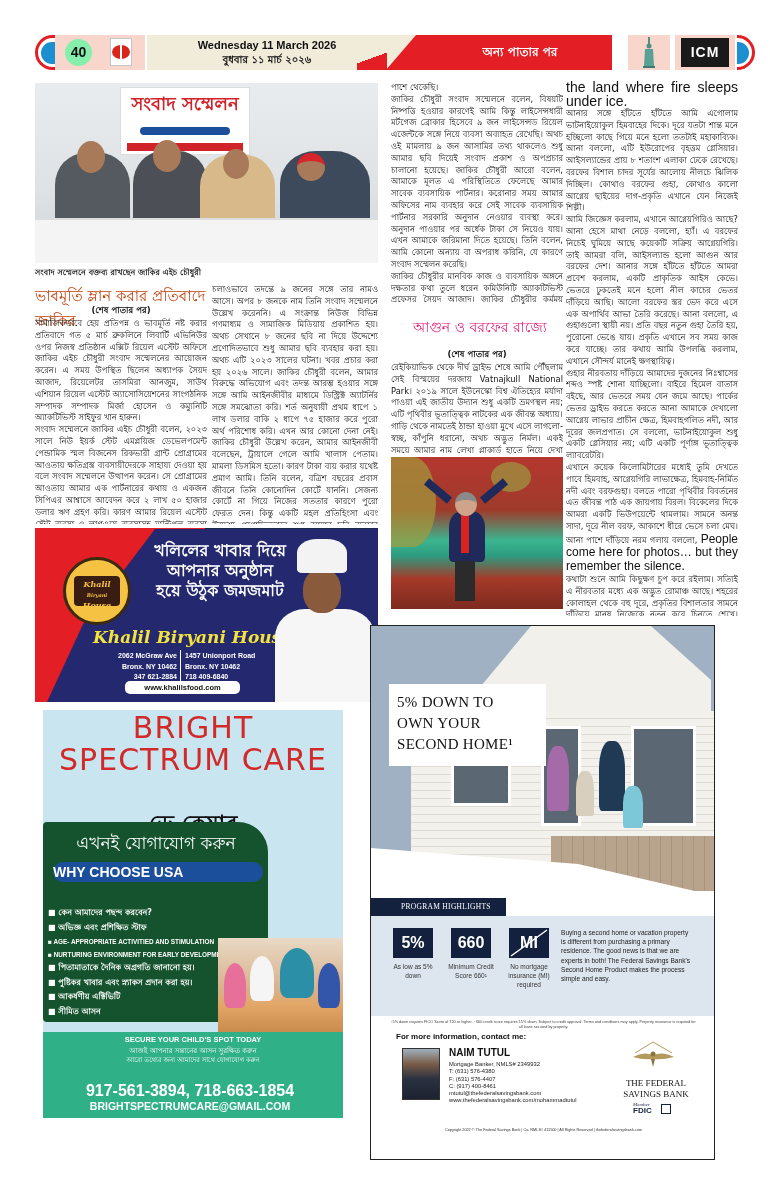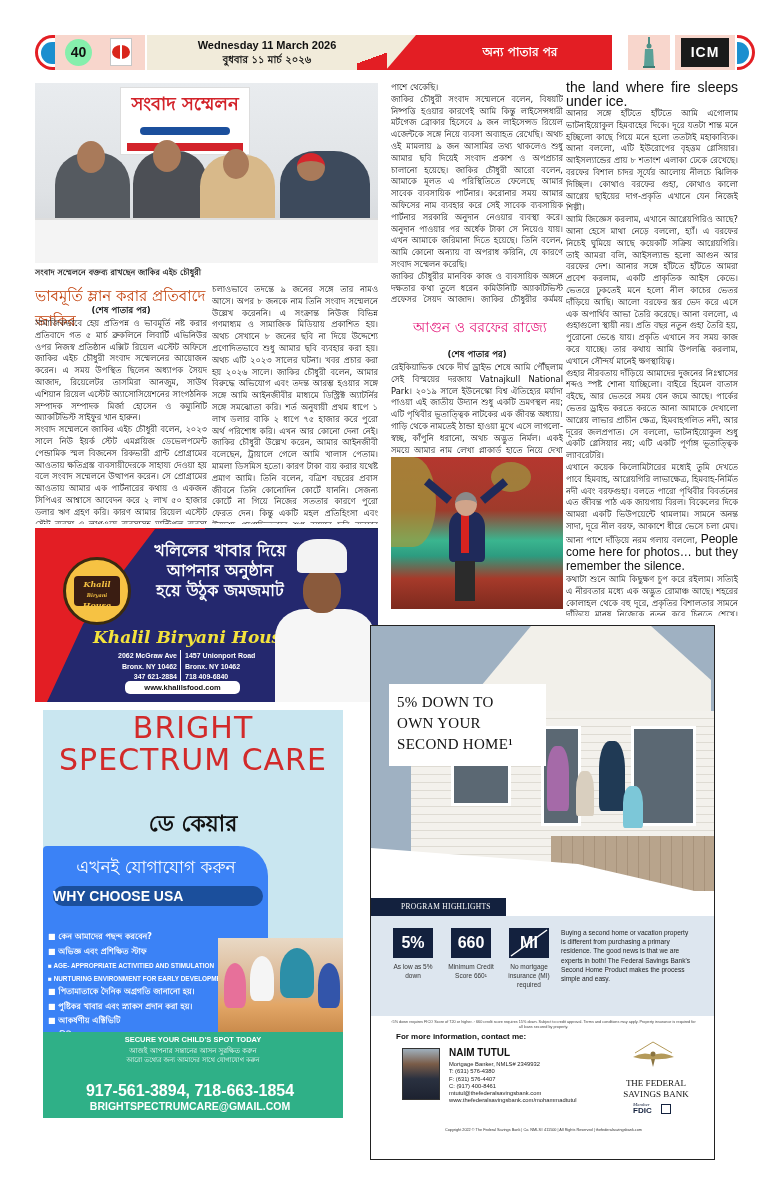--- a/index.html
+++ b/index.html
@@ -62,21 +62,21 @@
   .kb-web { position: absolute; left: 90px; top: 152px; width: 115px; height: 13px; border-radius: 5px; background: #fff; color: #111; font: bold 7.5px "Liberation Sans", sans-serif; text-align: center; line-height: 13px; }
   .chef { position: absolute; left: 240px; top: 10px; width: 100px; height: 163px; }
   .chef .hat { position: absolute; left: 22px; top: 0; width: 50px; height: 34px; background: #f3f3f3; border-radius: 40% 40% 10% 10%; }
   .chef .face { position: absolute; left: 28px; top: 30px; width: 38px; height: 44px; background: #8a5a3c; border-radius: 45%; }
   .chef .coat { position: absolute; left: 0; top: 70px; width: 100px; height: 95px; background: #f6f6f6; border-radius: 30% 30% 0 0; }
 
   
   .ad-bsc { position: absolute; left: 43px; top: 710px; width: 300px; height: 370px; background: #c9e6f0; overflow: hidden; }
   .bsc-title { position: absolute; left: 0; top: 2px; width: 100%; text-align: center; font: 30px/32px "DejaVu Sans", sans-serif; color: #d22a2a; letter-spacing: 1px; }
   .bsc-sub { position: absolute; left: 0; top: 96px; width: 100%; text-align: center; font: bold 22px "DejaVu Sans", sans-serif; color: #111; }
-  .bsc-orange { position: absolute; left: 0; top: 136px; width: 225px; height: 200px; background: #3b82f6; border-radius: 4px 30px 40px 4px; }
+  .bsc-orange { position: absolute; left: 0; top: 112px; width: 225px; height: 200px; background: #14532d; border-radius: 4px 30px 40px 4px; }
   .bsc-call { position: absolute; left: 8px; top: 8px; width: 210px; font: 17px "DejaVu Sans", sans-serif; color: #fff; text-align: center; }
   .bsc-why { position: absolute; left: 10px; top: 40px; width: 210px; height: 20px; border-radius: 10px; background: #1b4f9c; color: #fff; font: bold 14px "Liberation Sans", sans-serif; text-align: left; line-height: 20px; }
   .bsc-list { position: absolute; left: 5px; top: 64px; width: 235px; list-style: none; margin-top: 20px; }
   .bsc-list li { font: bold 8px/14.5px "DejaVu Sans", sans-serif; color: #fff; white-space: nowrap; }
   .bsc-list li::before { content: "■ "; }
   .bsc-list li.en { font: bold 6.4px/13px "Liberation Sans", sans-serif; }
   .bsc-photo { position: absolute; left: 175px; top: 228px; width: 125px; height: 95px; background: linear-gradient(180deg, #e9d9c5 0%, #d8b08a 55%, #e3a767 70%, #c98a4b 100%); }
   .bsc-photo .kid { position: absolute; border-radius: 50% 50% 20% 20%; }
   .bsc-green { position: absolute; left: 0; top: 330px; width: 300px; height: 40px; background: #2fb087; }
   .bsc-green { top: 322px; height: 48px; padding-left: 20px; }

